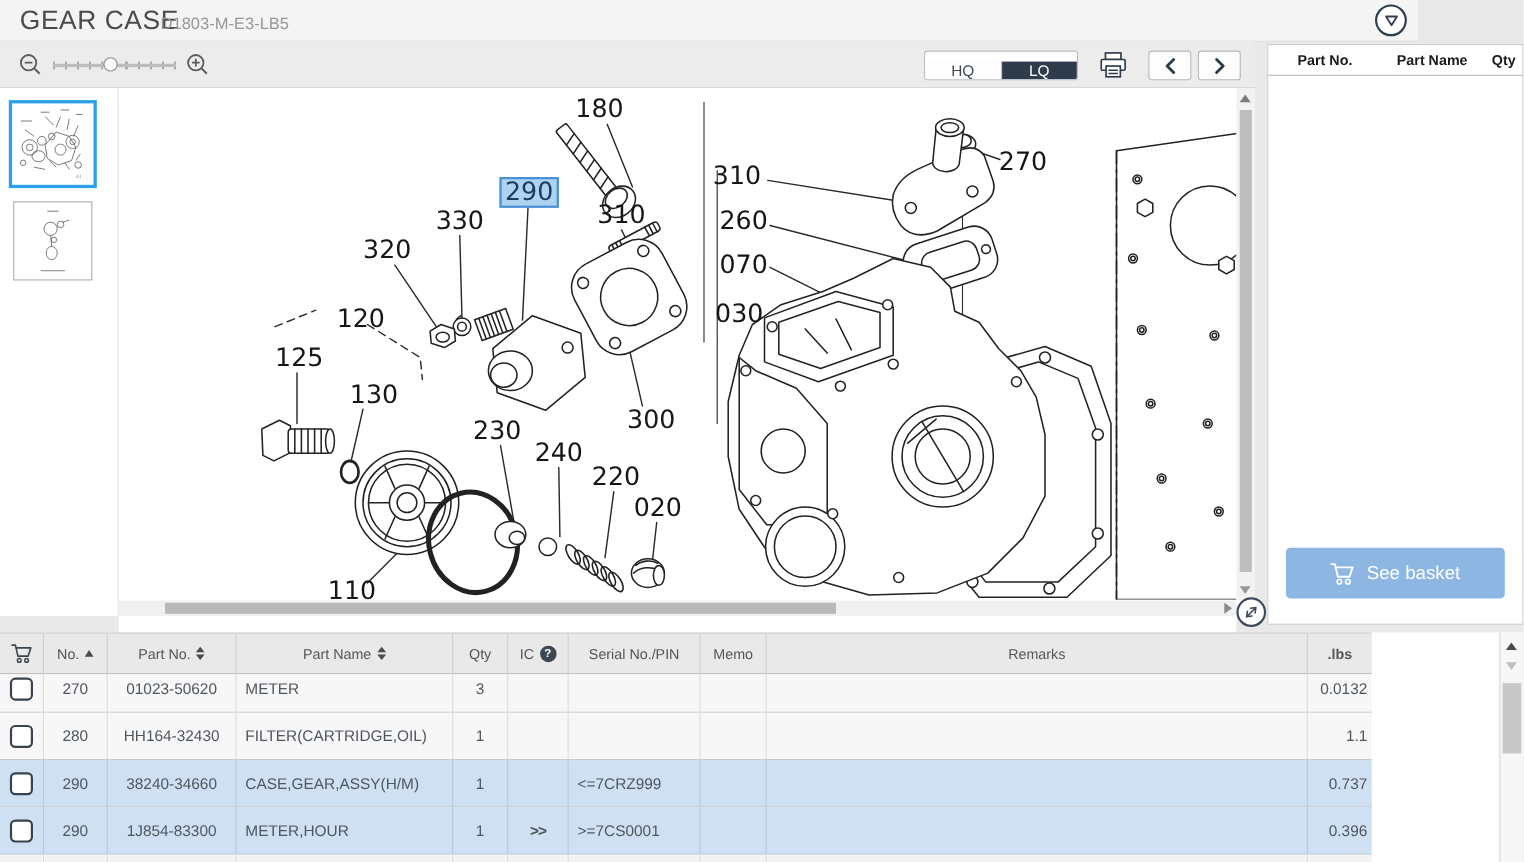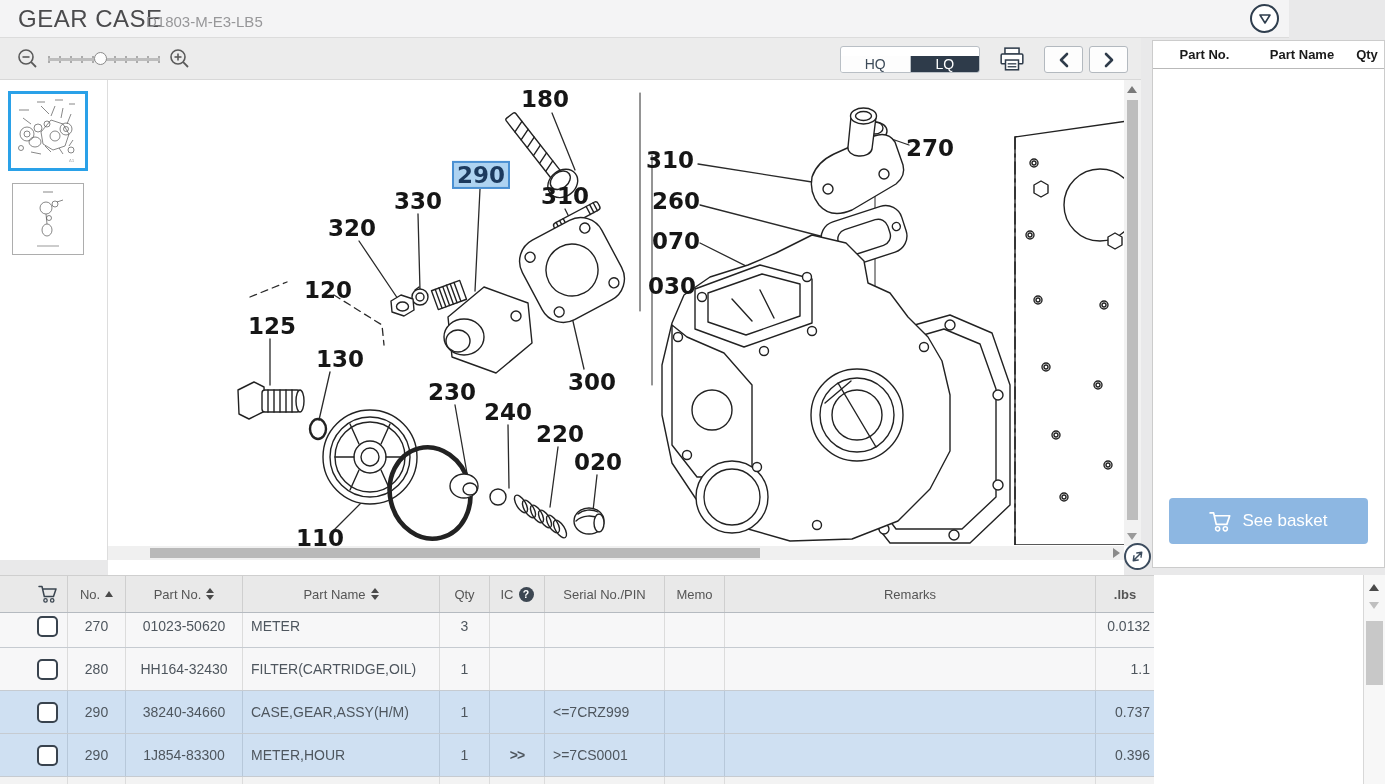--- a/index.html
+++ b/index.html
@@ -30,21 +30,21 @@
   .nav-btn{position:absolute;top:8px;width:39px;height:27px;background:#fdfdfd;border:1px solid #b3b9bf;border-radius:3px;display:flex;align-items:center;justify-content:center;cursor:pointer;}
   .prev-btn{left:1044px;} .next-btn{left:1089px;}
 
   
   .thumbs{position:absolute;left:0;top:42px;width:108px;height:480px;background:#fff;border-right:1px solid #ddd;}
   .thumb{position:absolute;background:#fff;cursor:pointer;}
   .thumb1{left:8px;top:11px;width:80px;height:80px;border:3px solid #2aa1e8;}
   .thumb2{left:12px;top:103px;width:72px;height:72px;border:1px solid #adadad;}
 
   
-  .canvas{position:absolute;left:108px;top:42px;width:1016px;height:522px;background:#fff;overflow:hidden;font-weight:bold;}
+  .canvas{position:absolute;left:108px;top:42px;width:1016px;height:522px;background:#fff;overflow:hidden;}
   .art{position:absolute;left:4px;top:5px;width:1015px;height:460px;}
   .callout{position:absolute;transform:translate(-50%,-50%);font-family:"DejaVu Sans",sans-serif;font-size:23px;color:#161616;padding:0 3px;white-space:nowrap;line-height:1.05;}
   .callout.selected{background:#aed3f1;border:2px solid #4a90d2;color:#1c3a5e;}
 
   
   .v-scroll{position:absolute;left:1124px;top:42px;width:17px;height:466px;background:#f2f2f2;}
   .v-scroll .thumb-v{position:absolute;left:3px;top:20px;width:11px;height:420px;background:#bdbdbd;}
   .h-scroll{position:absolute;left:108px;top:508px;width:1016px;height:14px;background:#f0f0f0;}
   .h-scroll .thumb-h{position:absolute;left:42px;top:2px;width:610px;height:10px;background:#b9b9b9;}
   .arr{width:0;height:0;position:absolute;}
@@ -54,21 +54,21 @@
   .expand-btn{position:absolute;left:1124px;top:543px;width:27px;height:27px;border:2px solid #3c4c5e;border-radius:50%;background:#fff;z-index:5;display:flex;align-items:center;justify-content:center;cursor:pointer;}
 
   
   .basket-panel{position:absolute;left:1152px;top:40px;width:233px;height:528px;background:#fff;border:1px solid #ccc;}
   .basket-head{display:grid;grid-template-columns:103px 92px 38px;height:28px;border-bottom:1px solid #b9b9b9;align-items:center;}
   .basket-head div{font-size:13px;font-weight:bold;color:#1a1a1a;text-align:center;}
   .see-basket{position:absolute;left:16px;bottom:23px;width:199px;height:46px;background:#8db7e2;border:none;border-radius:4px;color:#fff;font-size:17px;font-family:"Liberation Sans",sans-serif;display:flex;align-items:center;justify-content:center;gap:10px;cursor:pointer;}
 
   
   .table-region{position:absolute;left:0;top:575px;width:1385px;height:209px;background:#fff;}
-  .grid{display:grid;grid-template-columns:40px 58px 117px 197px 50px 55px 120px 60px 1fr 58px;width:1154px;padding-left:28px;}
+  .grid{display:grid;grid-template-columns:40px 58px 117px 197px 50px 55px 120px 60px 1fr 58px;width:1247px;}
   .t-header{height:38px;background:#e9e9e9;border-top:1px solid #cfcfcf;border-bottom:1px solid #b5bac0;}
   .t-header .t-c{display:flex;align-items:center;justify-content:center;font-size:13px;color:#555;gap:5px;border-right:1px solid #cfcfcf;height:100%;}
   .t-header .t-c:last-child{border-right:none;font-weight:bold;}
   .t-body{position:absolute;left:0;top:38px;width:1363px;height:171px;overflow:hidden;}
   .t-rows{margin-top:-8px;}
   .t-row{height:43px;background:#f7f7f8;border-bottom:1px solid #c6cbd1;}
   .t-row .t-c{display:flex;align-items:center;font-size:14px;color:#4e565e;border-right:1px solid #dcdcdc;height:100%;padding:0 8px;}
   .t-row .t-c:last-child{border-right:none;}
   .t-row.hl{background:#cfe0f2;}
   .t-row.hl .t-c{border-right-color:#b7c8da;}

